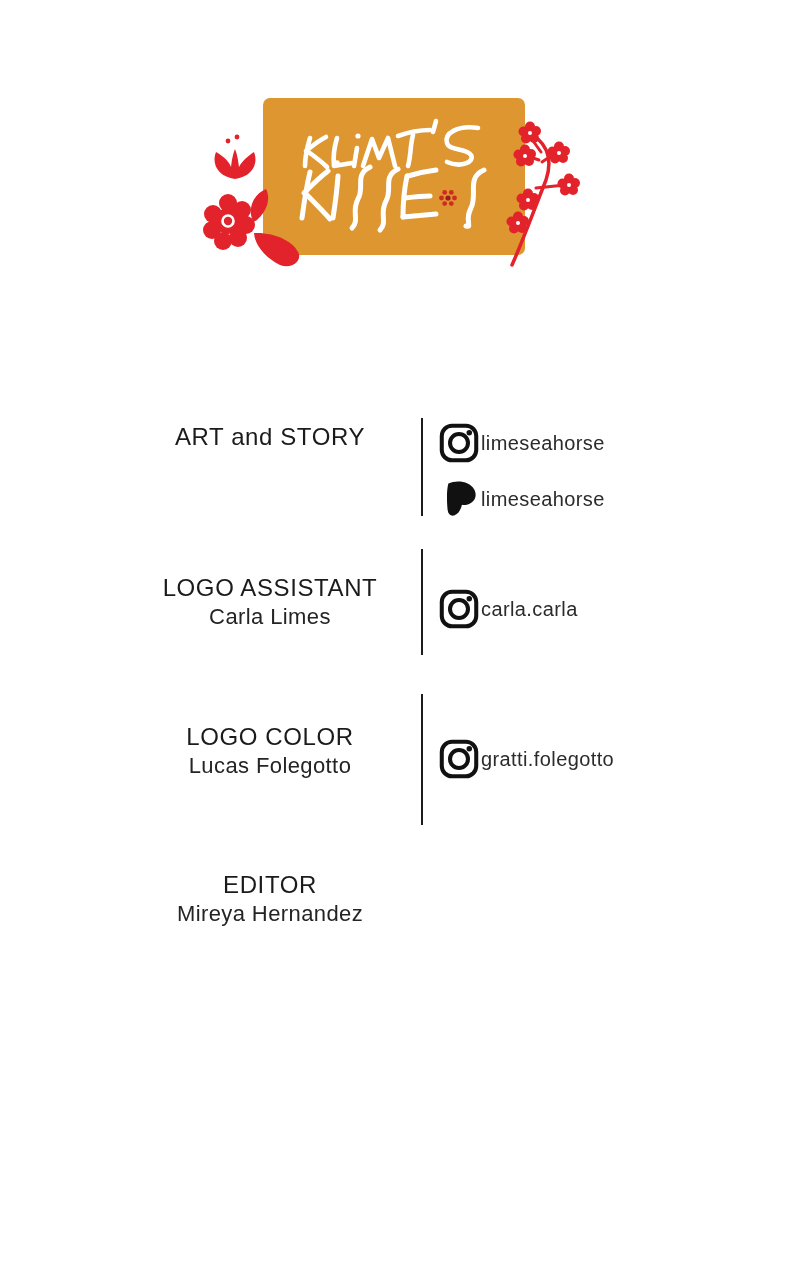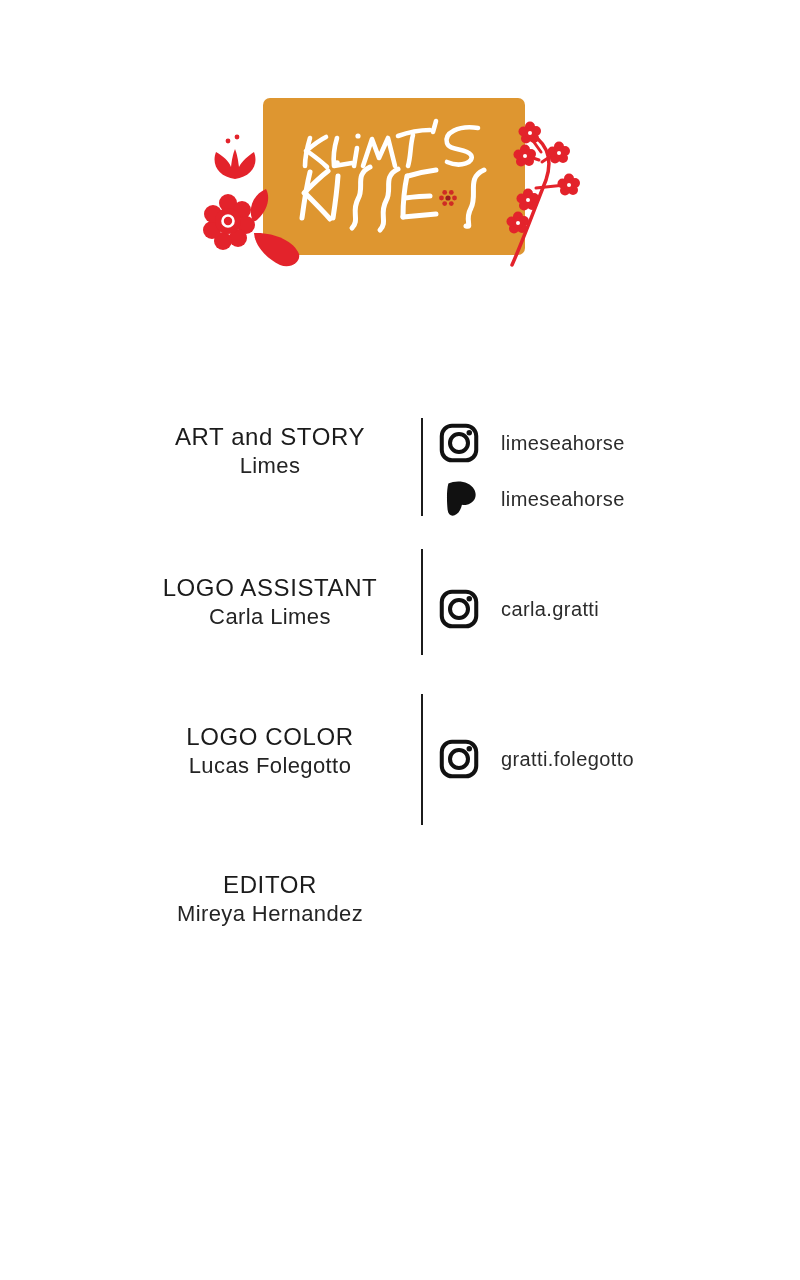--- a/index.html
+++ b/index.html
@@ -47,21 +47,20 @@
     left: 421px;
     width: 2px;
     background: #1c1c1c;
   }
   .social {
     position: absolute;
     left: 437px;
     height: 44px;
     display: flex;
     align-items: center;
-    gap: 20px;
   }
   .sicon { width: 44px; height: 44px; display: inline-flex; }
   .sicon svg { width: 44px; height: 44px; display: block; }
   .handle {
     font-size: 20px;
     font-weight: 300;
     letter-spacing: 0.4px;
     color: #2b2b2b;
     white-space: nowrap;
   }
@@ -200,21 +199,20 @@
         <circle cx="254.7" cy="115.6" r="2.4" fill="#cf2b24"></circle>
         <circle cx="251.5" cy="110" r="2.4" fill="#cf2b24"></circle>
         <circle cx="254.7" cy="104.4" r="2.4" fill="#cf2b24"></circle>
         <circle cx="261.3" cy="104.4" r="2.4" fill="#cf2b24"></circle>
       </g>
     </svg>
   </div>
 
   <div class="credit-left" style="top:423px">
     <div class="credit-role">ART and STORY</div>
-    <div class="credit-name">Limes</div>
   </div>
   <div class="divider" style="top:418px;height:98px"></div>
   <div class="social" style="top:421px">
     <span class="sicon">
       <svg viewBox="0 0 24 24" fill="none" stroke="#111111" stroke-width="2.2">
         <rect x="2.6" y="2.6" width="18.8" height="18.8" rx="5.6"></rect>
         <circle cx="12" cy="12" r="4.9"></circle>
         <circle cx="17.6" cy="6.4" r="1.5" fill="#111111" stroke="none"></circle>
       </svg>
     </span>
@@ -235,21 +233,21 @@
   </div>
   <div class="divider" style="top:549px;height:106px"></div>
   <div class="social" style="top:587px">
     <span class="sicon">
       <svg viewBox="0 0 24 24" fill="none" stroke="#111111" stroke-width="2.2">
         <rect x="2.6" y="2.6" width="18.8" height="18.8" rx="5.6"></rect>
         <circle cx="12" cy="12" r="4.9"></circle>
         <circle cx="17.6" cy="6.4" r="1.5" fill="#111111" stroke="none"></circle>
       </svg>
     </span>
-    <span class="handle">carla.gratti</span>
+    <span class="handle">carla.carla</span>
   </div>
 
   <div class="credit-left" style="top:723px">
     <div class="credit-role">LOGO COLOR</div>
     <div class="credit-name">Lucas Folegotto</div>
   </div>
   <div class="divider" style="top:694px;height:131px"></div>
   <div class="social" style="top:737px">
     <span class="sicon">
       <svg viewBox="0 0 24 24" fill="none" stroke="#111111" stroke-width="2.2">

